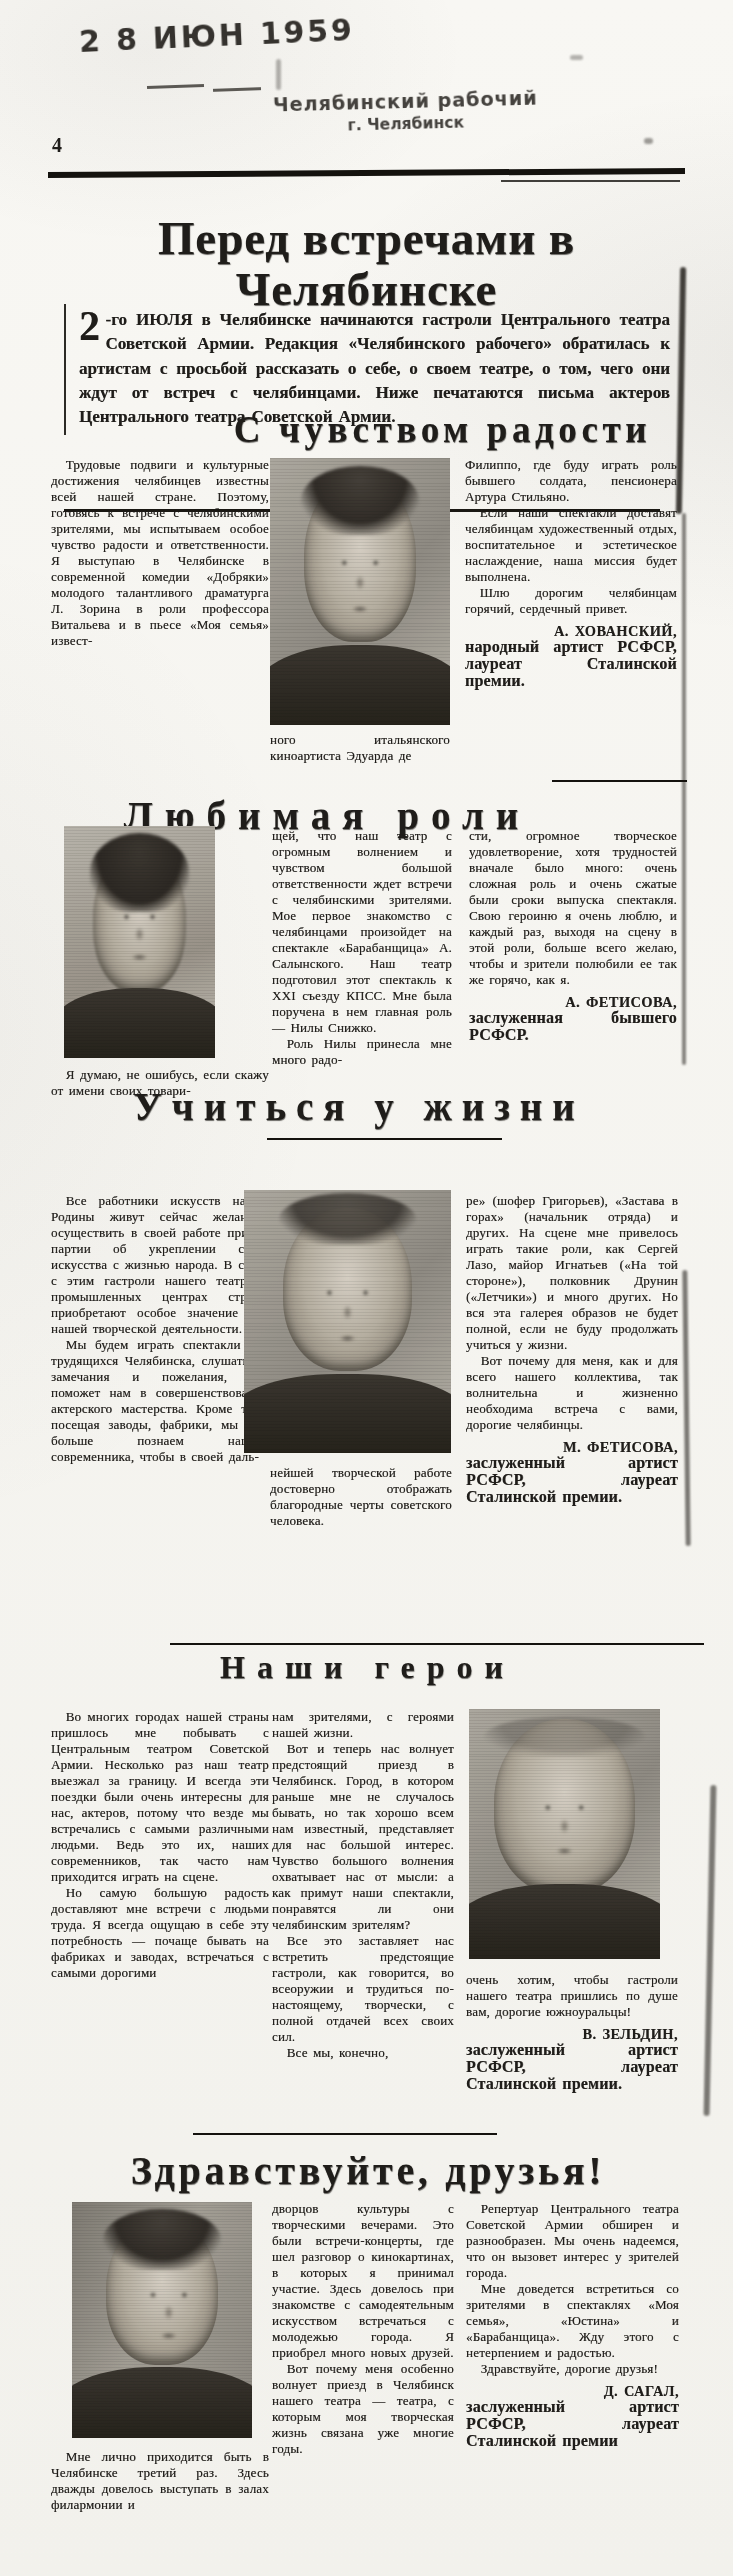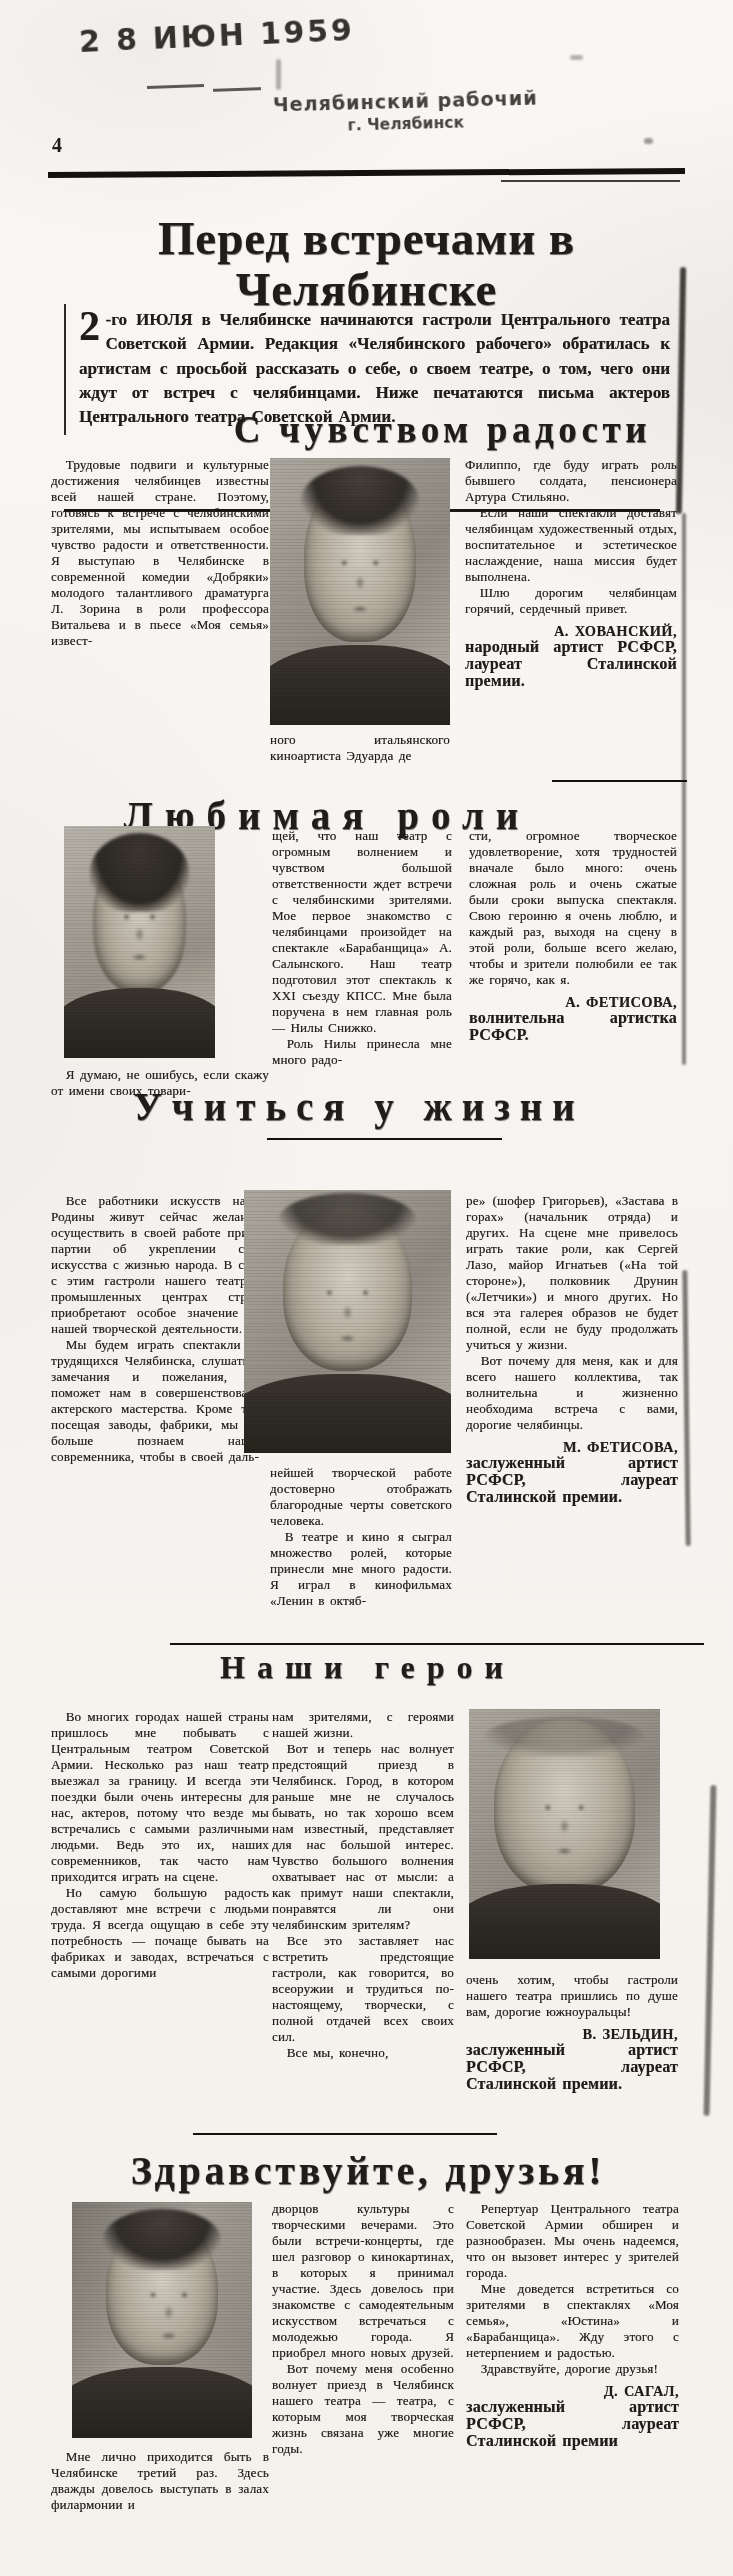--- a/index.html
+++ b/index.html
@@ -153,39 +153,38 @@
   <div class="col" style="left:51px;top:1067px;width:218px;">
     <p class="ind">Я думаю, не ошибусь, если скажу от имени своих товари-</p>
   </div>
   <div class="col" style="left:272px;top:828px;width:180px;">
     <p>щей, что наш театр с огромным волнением и чувством большой ответственности ждет встречи с челябинскими зрителями. Мое первое знакомство с челябинцами произойдет на спектакле «Барабанщица» А. Салынского. Наш театр подготовил этот спектакль к XXI съезду КПСС. Мне была поручена в нем главная роль — Нилы Снижко.</p>
     <p class="ind">Роль Нилы принесла мне много радо-</p>
   </div>
   <div class="col" style="left:469px;top:828px;width:208px;">
     <p>сти, огромное творческое удовлетворение, хотя трудностей вначале было много: очень сложная роль и очень сжатые были сроки выпуска спектакля. Свою героиню я очень люблю, и каждый раз, выходя на сцену в этой роли, больше всего желаю, чтобы и зрители полюбили ее так же горячо, как я.</p>
     <div class="sig-name">А. ФЕТИСОВА,</div>
-    <div class="sig-title">волнительна артистка РСФСР.</div>
+    <div class="sig-title">заслуженная бывшего РСФСР.</div>
   </div>
   <div class="rule" style="left:267px;top:1138px;width:235px;height:1.8px;"></div>
 
   <h2 class="abs" id="h-a3">Учиться у жизни</h2>
   <div class="col" style="left:51px;top:1193px;width:218px;">
     <p class="ind">Все работники искусств нашей Родины живут сейчас желанием осуществить в своей работе призыв партии об укреплении связи искусства с жизнью народа. В связи с этим гастроли нашего театра в промышленных центрах страны приобретают особое значение для нашей творческой деятельности.</p>
     <p class="ind">Мы будем играть спектакли для трудящихся Челябинска, слушать их замечания и пожелания, что поможет нам в совершенствовании актерского мастерства. Кроме того, посещая заводы, фабрики, мы еще больше познаем нашего современника, чтобы в своей даль-</p>
   </div>
   <div class="photo v3" style="left:244px;top:1190px;width:207px;height:263px;">
     <div class="ph-bg"></div>
     <div class="ph-head"></div>
     <div class="ph-hair"></div>
     <div class="ph-face"></div>
     <div class="ph-shoulders"></div>
   </div>
   <div class="col" style="left:270px;top:1465px;width:182px;">
     <p>нейшей творческой работе достоверно отображать благородные черты советского человека.</p>
-    <p class="ind">В театре и кино я сыграл множество ролей, которые принесли мне много радости. Я играл в кинофильмах «Ленин в октяб-</p>
   </div>
   <div class="col" style="left:466px;top:1193px;width:212px;">
     <p>ре» (шофер Григорьев), «Застава в горах» (начальник отряда) и других. На сцене мне привелось играть такие роли, как Сергей Лазо, майор Игнатьев («На той стороне»), полковник Друнин («Летчики») и много других. Но вся эта галерея образов не будет полной, если не буду продолжать учиться у жизни.</p>
     <p class="ind">Вот почему для меня, как и для всего нашего коллектива, так волнительна и жизненно необходима встреча с вами, дорогие челябинцы.</p>
     <div class="sig-name">М. ФЕТИСОВА,</div>
     <div class="sig-title">заслуженный артист РСФСР, лауреат Сталинской премии.</div>
   </div>
 
   <div class="rule" style="left:170px;top:1643px;width:534px;height:1.8px;"></div>
   <h2 class="abs" id="h-a4">Наши герои</h2>

